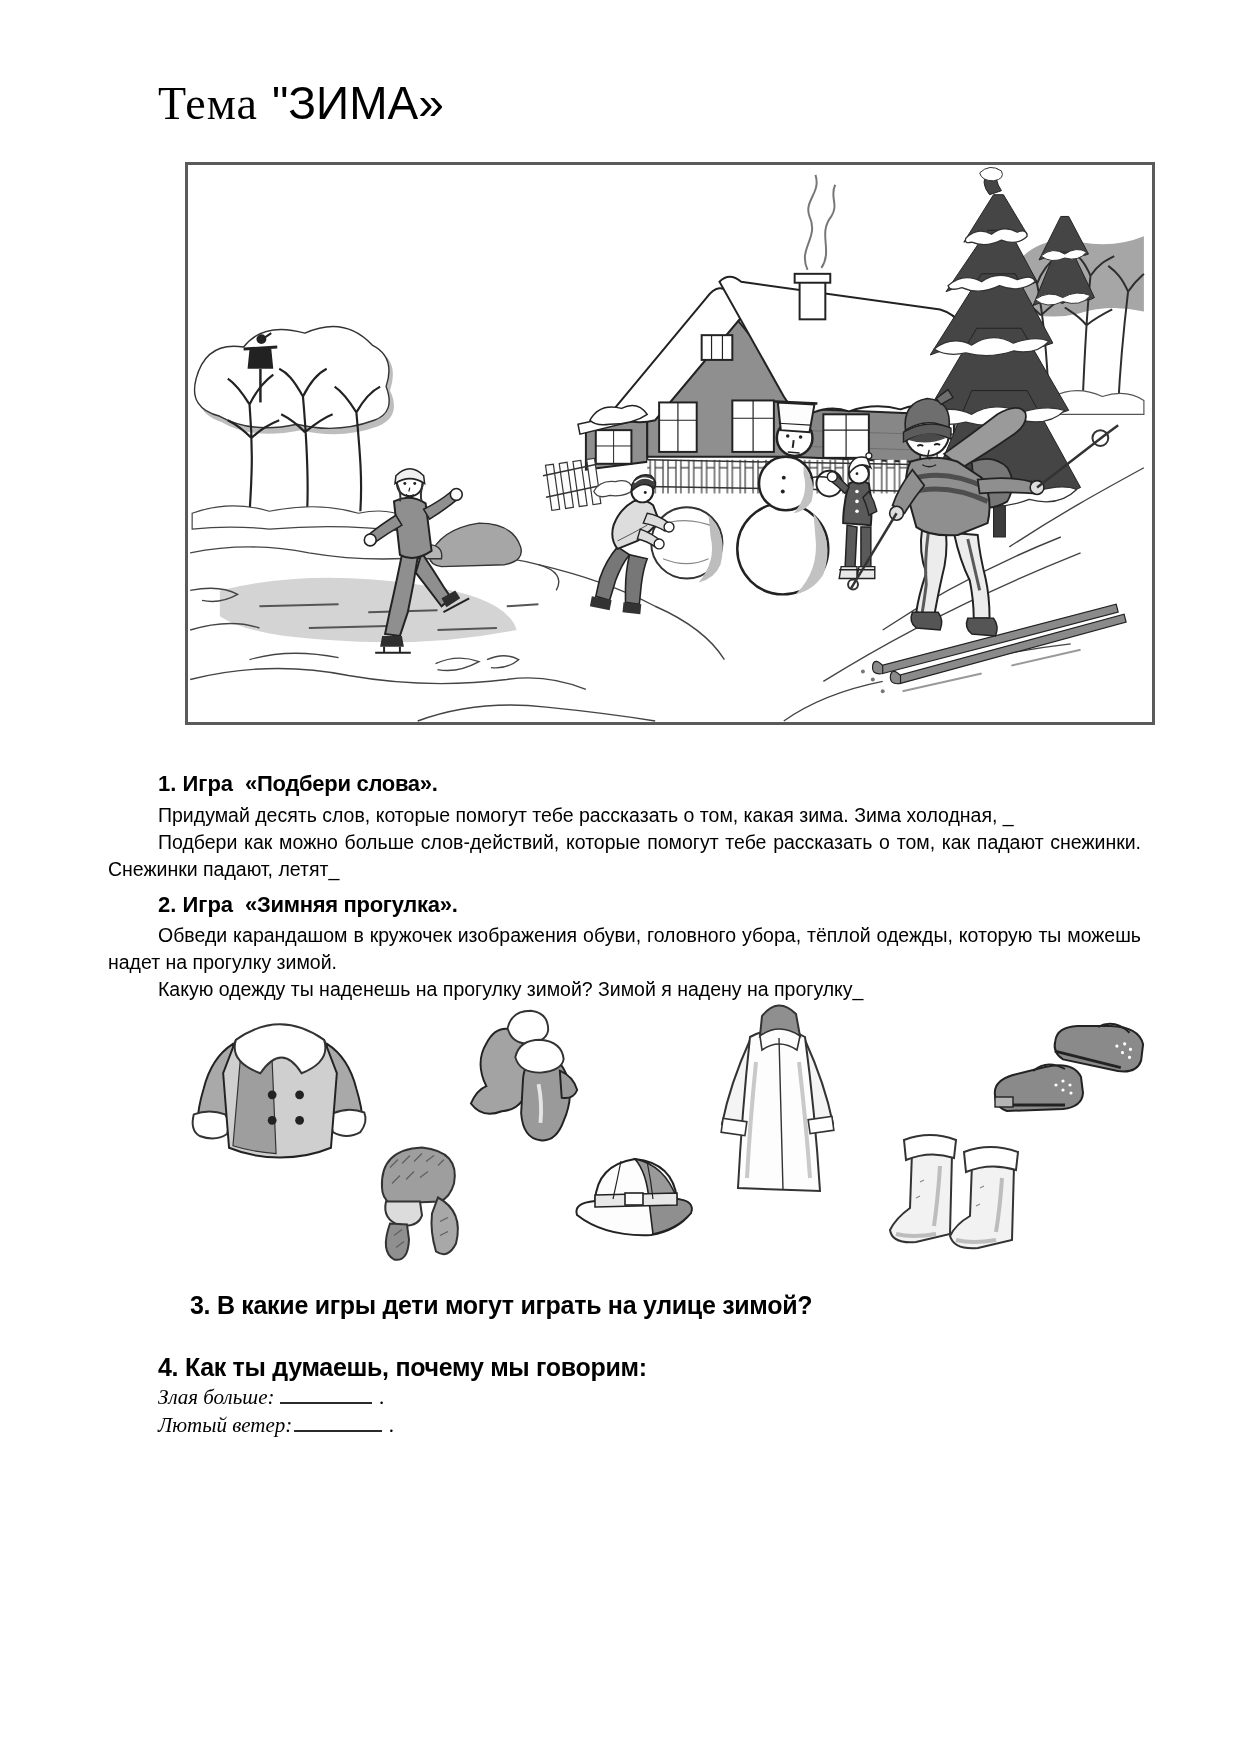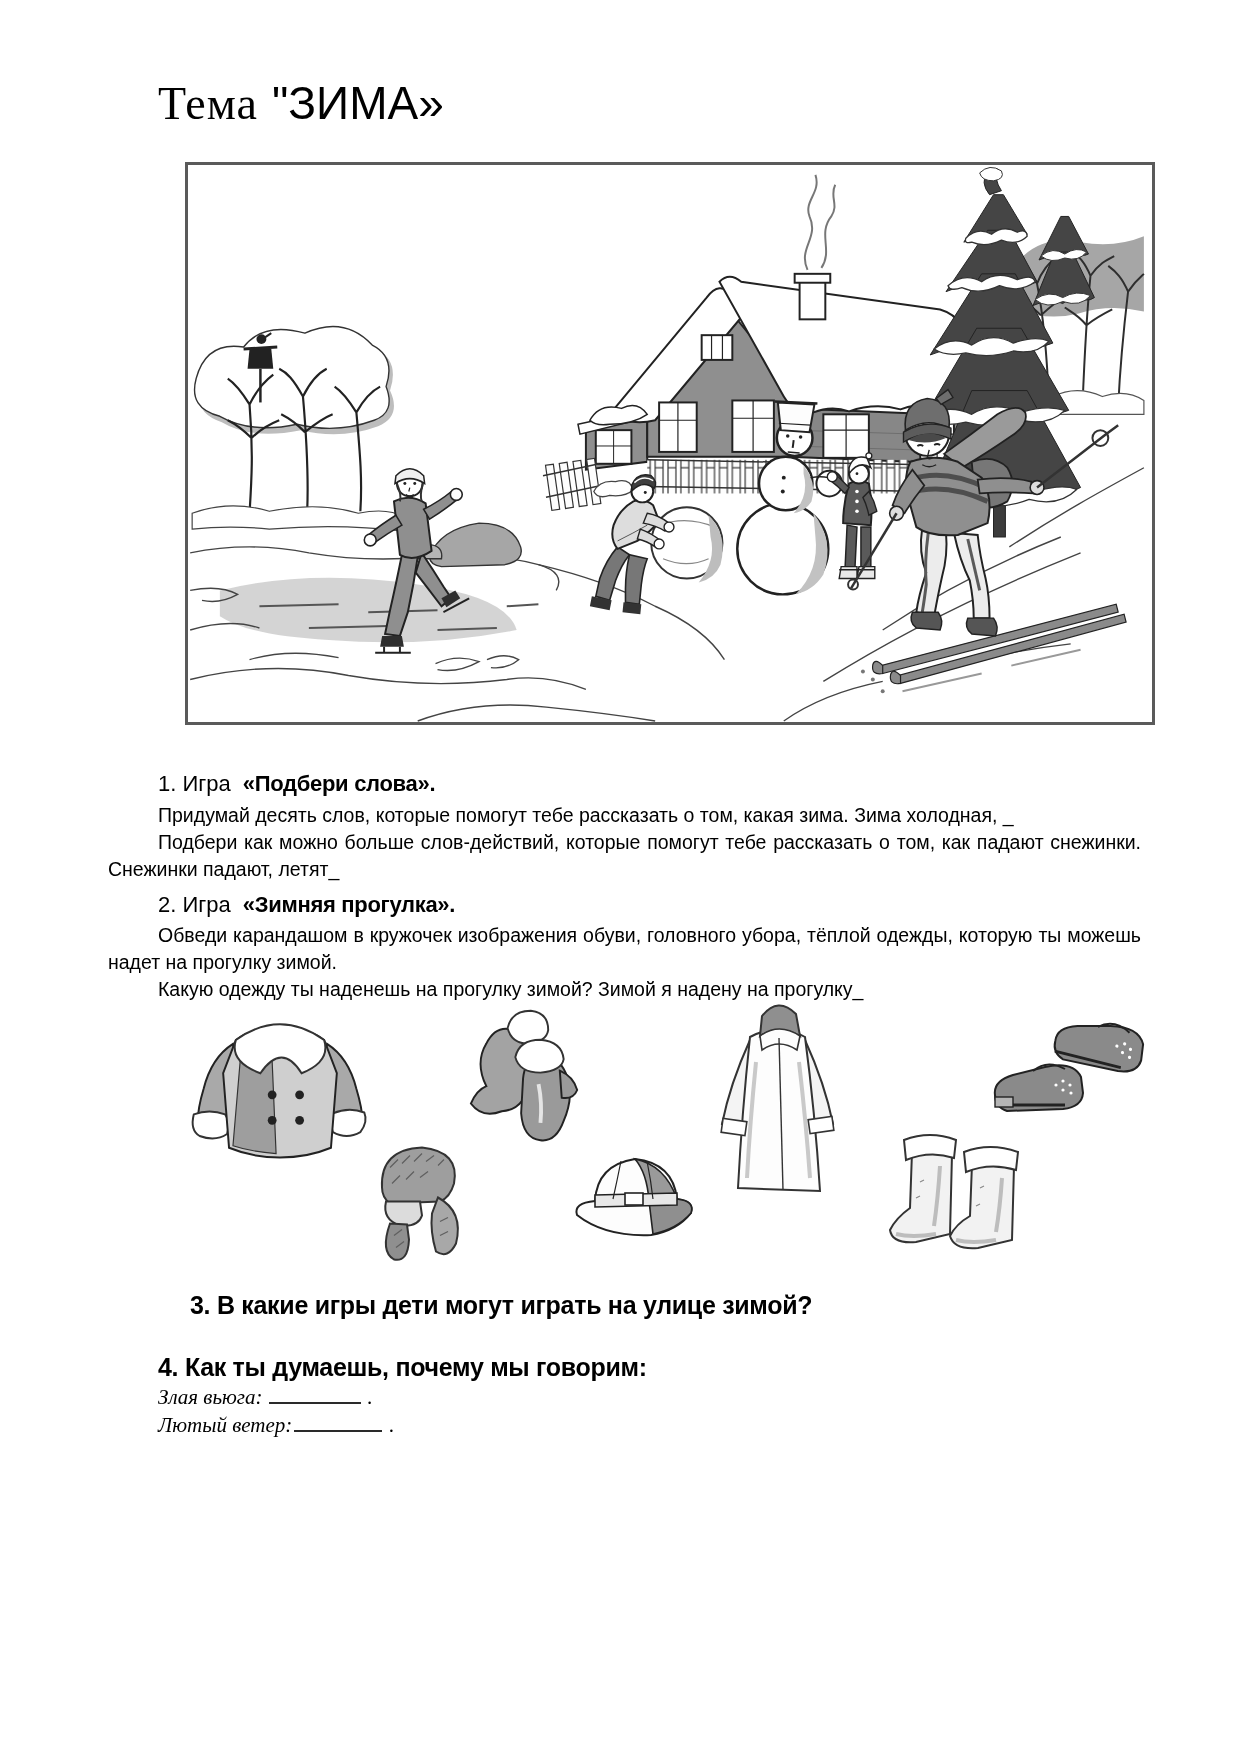--- a/index.html
+++ b/index.html
@@ -10,21 +10,21 @@
   .title-word{font-family:"Liberation Serif","DejaVu Serif",serif;font-weight:normal;font-size:46px;letter-spacing:1px;}
   .title-theme{font-family:"Liberation Sans",sans-serif;font-weight:400;font-size:46px;margin-left:14px;letter-spacing:0px;}
   
   #scene-frame{position:absolute;left:185px;top:162px;width:970px;height:563px;border:3px solid #5a5a5a;box-sizing:border-box;background:#fff;}
   #scene-frame svg{display:block;width:100%;height:100%;}
   
   .tline{position:absolute;left:108px;width:1033px;font-size:19.5px;line-height:26px;white-space:nowrap;}
   .indent{padding-left:50px;}
   .just{white-space:normal;text-align:justify;text-align-last:justify;}
   .h12{position:absolute;left:158px;font-size:22px;line-height:28px;white-space:nowrap;}
-  .h12 .hp{font-weight:400;}
+  .h12 .hp{font-weight:700;}
   .h12 .hn{font-weight:bold;margin-left:12px;letter-spacing:-0.3px;}
   .h34{position:absolute;left:158px;font-size:25px;font-weight:bold;line-height:30px;white-space:nowrap;letter-spacing:-0.3px;}
   .serif-it{position:absolute;left:158px;font-family:"Liberation Serif","DejaVu Serif",serif;font-style:italic;font-size:21px;line-height:26px;white-space:nowrap;}
   .blank{display:inline-block;width:92px;height:15px;border-bottom:2px solid #2a2a2a;margin-left:6px;}
   .blank2{display:inline-block;width:88px;height:15px;border-bottom:2px solid #2a2a2a;margin-left:2px;}
   .dot{margin-left:7px;}
   
   .cloth{position:absolute;}
   .cloth svg{display:block;width:100%;height:100%;}
 </style>
@@ -384,19 +384,19 @@
       <path fill="#fff" stroke="#333" stroke-width="2" d="M88,30 Q114,20 142,30 L140,48 Q114,40 90,50 Z"></path>
       <path stroke="#bdbdbd" stroke-width="4" fill="none" d="M126,56 Q124,86 120,110 M80,118 Q96,122 120,118"></path>
       <path stroke="#888" stroke-width="1.2" fill="none" d="M44,60 L48,58 M40,76 L44,74 M104,66 L108,64 M100,84 L104,82"></path>
     </svg>
   </div>
 
   <div class="h34" style="top:1290px;margin-left:32px;">3. В какие игры дети могут играть на улице зимой?</div>
 
   <div class="h34" style="top:1352px;">4. Как ты думаешь, почему мы говорим:</div>
   <div class="serif-it" style="top:1384px;">
-    <span>Злая вьюга:</span><span class="blank"></span><span class="dot">.</span>
+    <span>Злая больше:</span><span class="blank"></span><span class="dot">.</span>
   </div>
   <div class="serif-it" style="top:1412px;">
     <span>Лютый ветер:</span><span class="blank2"></span><span class="dot">.</span>
   </div>
 
 </div>
 
 </body></html>

